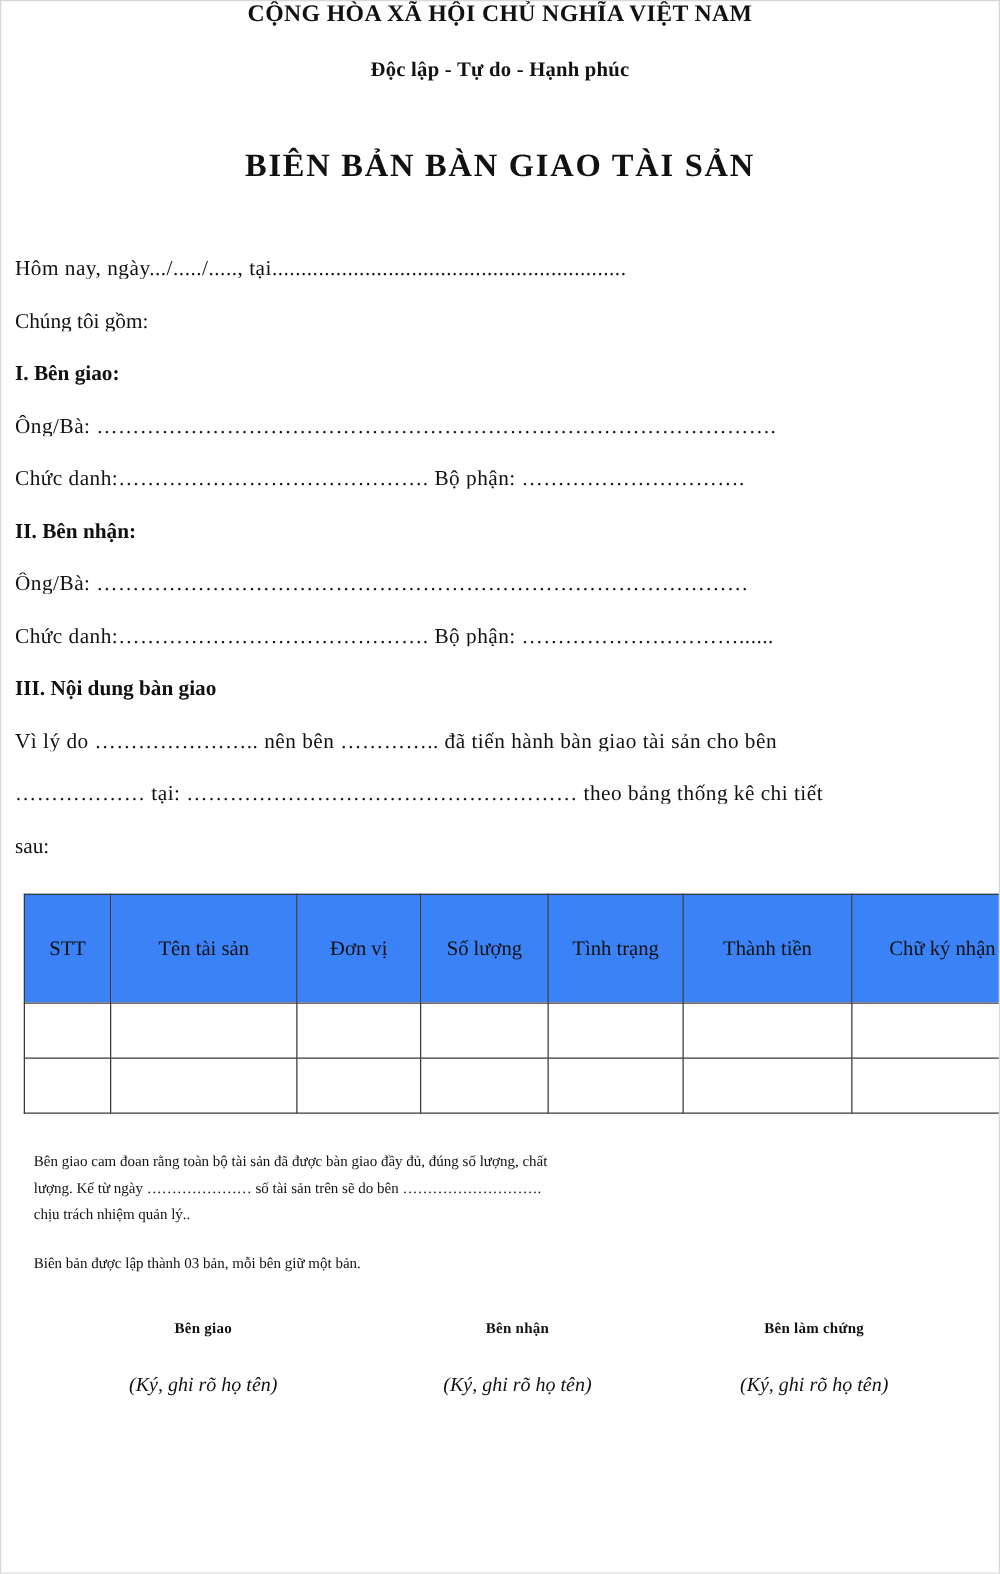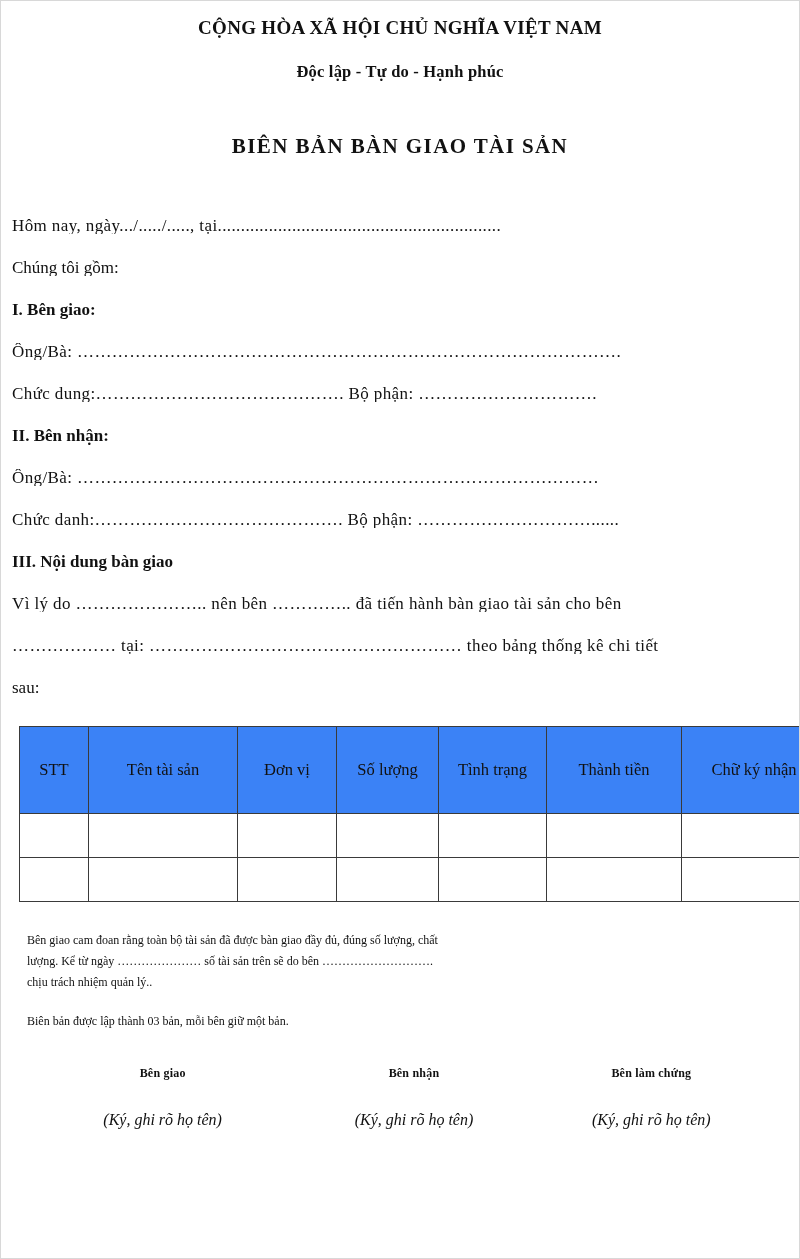--- a/index.html
+++ b/index.html
@@ -17,39 +17,38 @@
     background: #ffffff;
     border: 1px solid #d8d8d8;
     font-family: "Liberation Serif", "DejaVu Serif", serif;
     color: #111111;
     overflow: hidden;
   }
 
   
   .header {
     text-align: center;
-    padding-top: 16px;
   }
 
   .nation-title {
     font-size: 19px;
     font-weight: bold;
     letter-spacing: 0.3px;
     line-height: 1.2;
   }
 
   .nation-motto {
     font-size: 16.5px;
     font-weight: bold;
     margin-top: 22px;
     letter-spacing: 0.2px;
   }
 
   .doc-title {
-    font-size: 21px;
+    font-size: 26px;
     font-weight: bold;
     letter-spacing: 1.4px;
     margin-top: 52px;
   }
 
   
   .body {
     padding: 0 26px 0 11px;
     margin-top: 58px;
     font-size: 17px;
@@ -166,21 +165,21 @@
   <div class="body">
 
     <div class="line dots">Hôm nay, ngày.../...../....., tại.............................................................</div>
 
     <div class="line">Chúng tôi gồm:</div>
 
     <div class="section-head">I. Bên giao:</div>
 
     <div class="line dots">Ông/Bà: ………………………………………………………………………………….</div>
 
-    <div class="line dots">Chức dung:……………………………………. Bộ phận: ………………………….</div>
+    <div class="line dots">Chức danh:……………………………………. Bộ phận: ………………………….</div>
 
     <div class="section-head">II. Bên nhận:</div>
 
     <div class="line dots">Ông/Bà: ………………………………………………………………………………</div>
 
     <div class="line dots">Chức danh:……………………………………. Bộ phận: …………………………......</div>
 
     <div class="section-head">III. Nội dung bàn giao</div>
 
     <div class="line dots">Vì lý do ………………….. nên bên ………….. đã tiến hành bàn giao tài sản cho bên</div>

